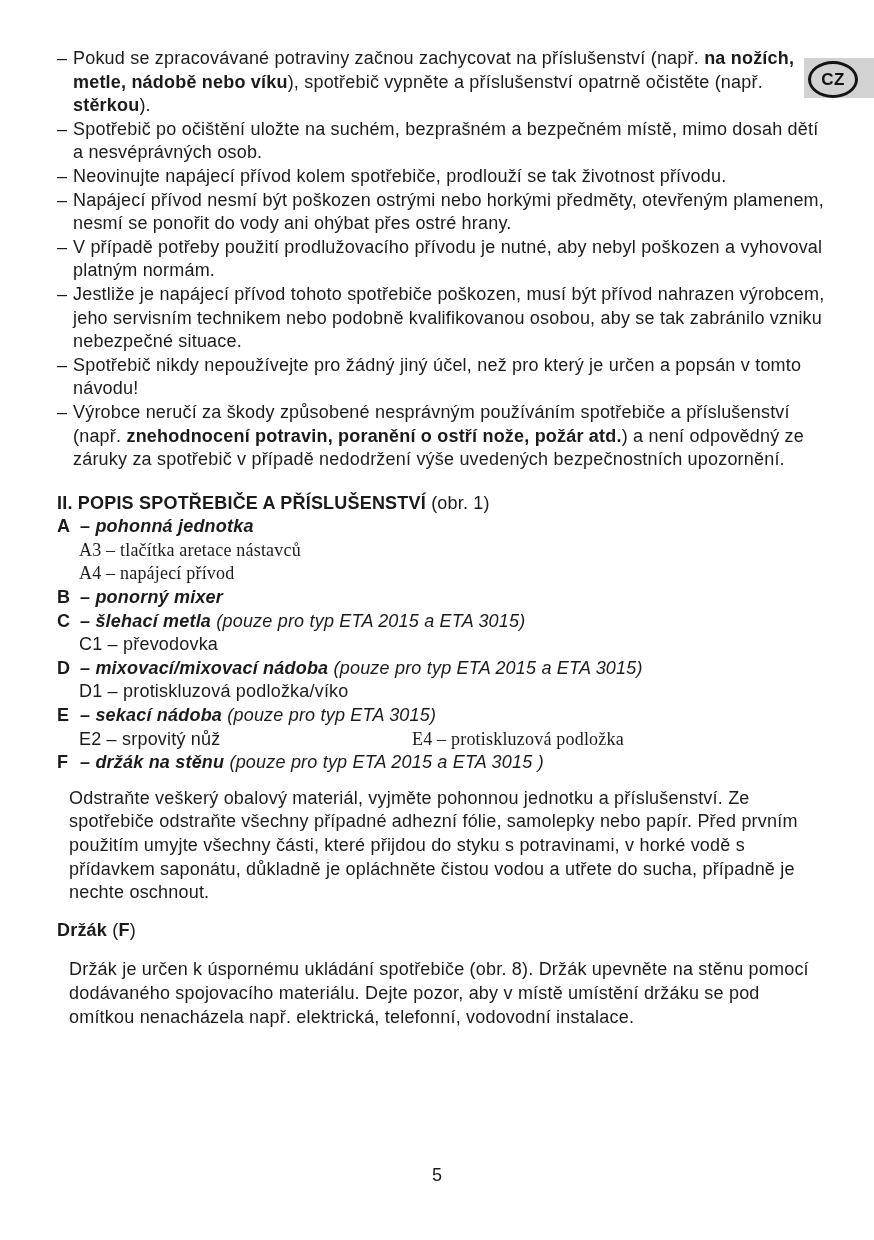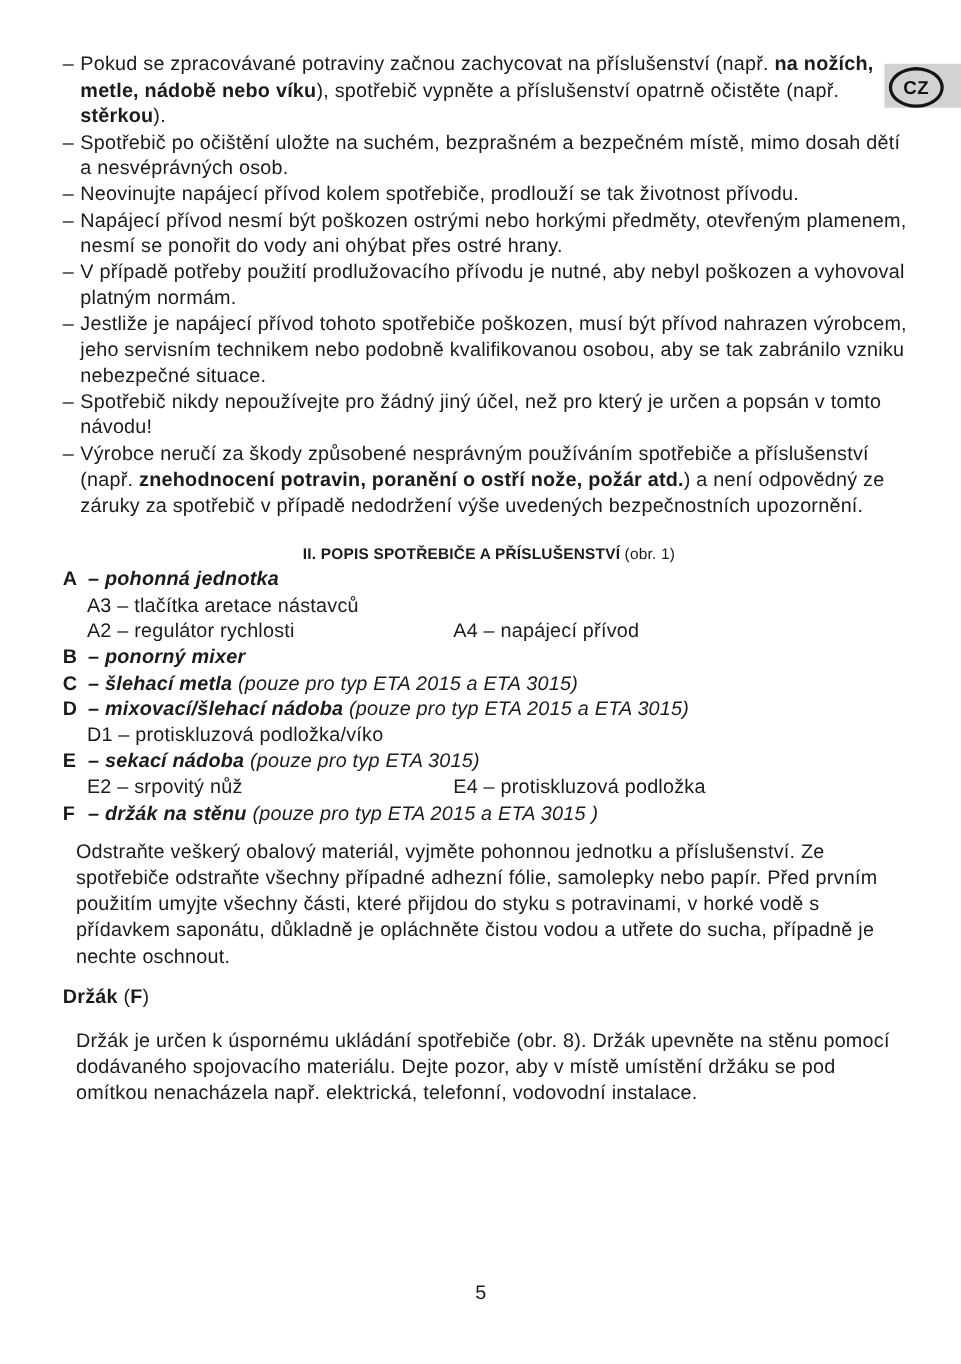--- a/index.html
+++ b/index.html
@@ -14,27 +14,27 @@
   .content{
     position:absolute;left:57px;top:47px;width:775px;
     font-size:18px;line-height:23.6px;letter-spacing:0.2px;
   }
   .b{font-weight:700;}
   
   .bullet{display:flex;}
   .dash{flex:0 0 16px;}
   .btext{flex:1;}
   
-  .sec-heading{margin:20px 0 0 0;font-size:14px;font-weight:400;line-height:23.6px;text-align:center;}
+  .sec-heading{margin:20px 0 0 0;font-size:18px;font-weight:400;line-height:23.6px;}
   .drow{display:flex;}
   .dletter{flex:0 0 23px;font-weight:700;}
   .dtext{flex:1;font-style:italic;}
   .srow{display:flex;padding-left:22px;}
   .sleft{flex:0 0 333px;}
-  .sright{flex:1;}
+  .sright{flex:1;font-family:Liberation Serif, serif;}
   .para{margin:12px;}
   .sub-heading{margin:14px 0 16px 0;font-size:18px;font-weight:400;line-height:23.6px;}
   
   .badge-bar{
     position:absolute;left:804px;top:58px;width:111px;height:40px;
     background:#d2d2d2;
     padding-left:16px;
   }
   .cz-oval{
     position:absolute;left:4px;top:3px;width:44px;height:31px;
@@ -100,34 +100,36 @@
 
     <div>
       <div class="drow">
         <span class="dletter">A</span>
         <span class="dtext"><span class="b">– pohonná jednotka</span></span>
       </div>
       <div class="srow">
         <span class="sright">A3 – tlačítka aretace nástavců</span>
       </div>
       <div class="srow">
-        <span class="sleft">A2 – regulátor rychlosti</span>
         <span class="sright">A4 – napájecí přívod</span>
       </div>
       <div class="drow">
         <span class="dletter">B</span>
         <span class="dtext"><span class="b">– ponorný mixer</span></span>
       </div>
       <div class="drow">
         <span class="dletter">C</span>
         <span class="dtext"><span class="b">– šlehací metla</span><span> (pouze pro typ ETA 2015 a ETA 3015)</span></span>
       </div>
+      <div class="srow">
+        <span class="sleft">C1 – převodovka</span>
+      </div>
       <div class="drow">
         <span class="dletter">D</span>
-        <span class="dtext"><span class="b">– mixovací/šlehací nádoba</span><span> (pouze pro typ ETA 2015 a ETA 3015)</span></span>
+        <span class="dtext"><span class="b">– mixovací/mixovací nádoba</span><span> (pouze pro typ ETA 2015 a ETA 3015)</span></span>
       </div>
       <div class="srow">
         <span class="sleft">D1 – protiskluzová podložka/víko</span>
       </div>
       <div class="drow">
         <span class="dletter">E</span>
         <span class="dtext"><span class="b">– sekací nádoba</span><span> (pouze pro typ ETA 3015)</span></span>
       </div>
       <div class="srow">
       </div>

